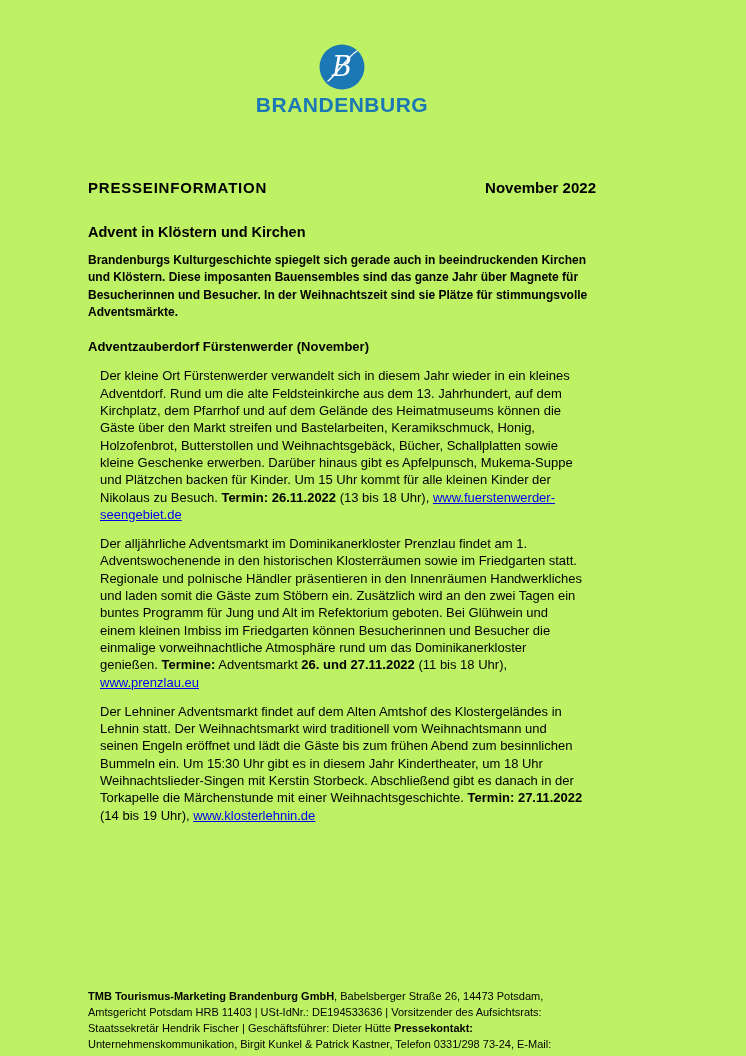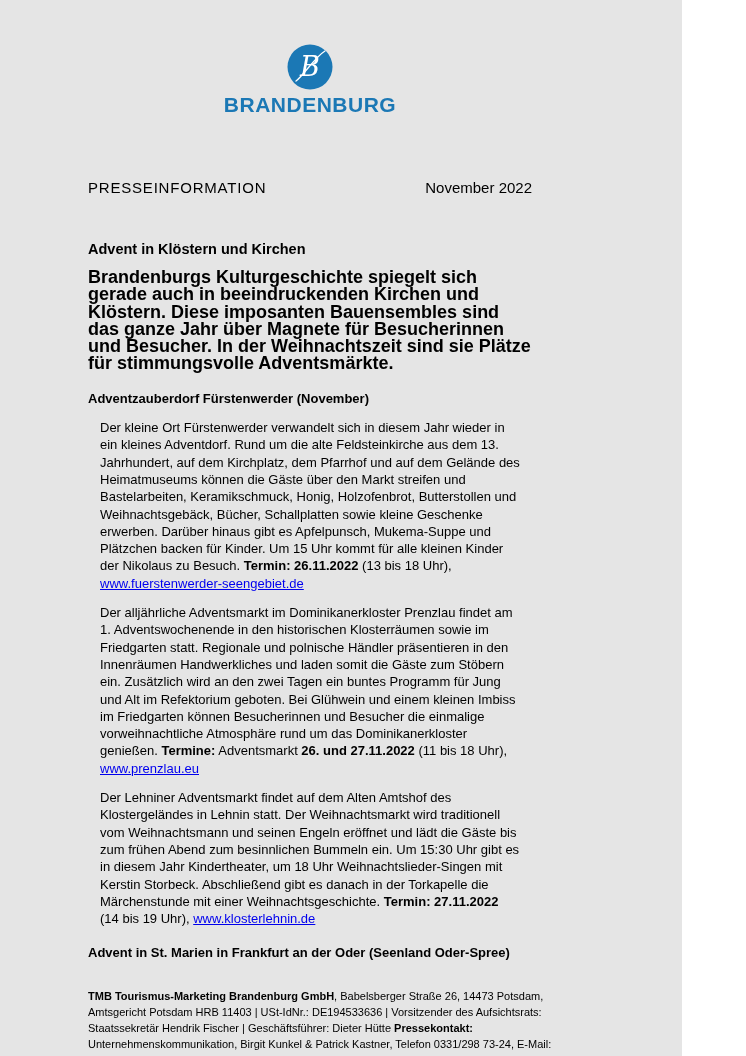--- a/index.html
+++ b/index.html
@@ -1,45 +1,45 @@
 <!DOCTYPE html>
 <html style="--brand: #1b78b5; --link: #0000ee;"><head>
 <meta charset="utf-8">
 <style>
   :root { --brand:#1b78b5; --link:#0000ee; }
   * { box-sizing:border-box; }
   html,body { margin:0; padding:0; }
   body { background:#ffffff; }
   .page {
-    position:relative; width:682px; height:1056px; background:#e5e5e5;
+    position:relative; width:746px; height:1056px; background:#bef264;
     font-family:"Liberation Sans", sans-serif; color:#000; overflow:hidden;
   }
   .content { padding:44px 150px 0 88px; }
 
   .logo-block { width:100%; text-align:center; }
   .logo-mark { display:block; margin:0 auto; }
   .logo-mark circle { fill:var(--brand); }
   .logo-mark .swash { stroke:#ffffff; stroke-width:1.3; fill:none; stroke-linecap:round; }
   .logo-mark text {
     font-family:"DejaVu Serif", serif; font-style:italic; fill:#ffffff;
   }
   .logo-wordmark {
     margin-top:3px; font-size:21px; font-weight:700; letter-spacing:0.5px;
     color:var(--brand);
   }
 
   .kicker-row {
     display:flex; justify-content:space-between; align-items:baseline;
-    margin-top:62px; font-size:15px; font-weight:400;
+    margin-top:62px; font-size:15px; font-weight:700;
   }
   .kicker { letter-spacing:0.8px; }
 
-  .doc-title { margin:44px 0 0; font-size:14.5px; font-weight:700; line-height:18px; }
+  .doc-title { margin:27px 0 0; font-size:14.5px; font-weight:700; line-height:18px; }
 
-  .intro { margin:11px 0 0; font-size:18px; font-weight:700; line-height:17.3px; }
+  .intro { margin:11px 0 0; font-size:12px; font-weight:700; line-height:17.3px; }
 
   .sec-heading { margin:17px 0 0; font-size:13px; font-weight:700; line-height:17.3px; }
   .sec-body { margin:12px; font-size:13px; font-weight:400; line-height:17.3px; }
 
   .b { font-weight:700; }
   a.link { color:var(--link); text-decoration:underline; cursor:pointer; }
 
   .footer {
     position:absolute; left:88px; top:989px; width:530px;
     font-size:11px; line-height:15.9px; white-space:pre-wrap;
@@ -77,21 +77,20 @@
 
   <section class="section">
     <p class="sec-body"><span>Der alljährliche Adventsmarkt im Dominikanerkloster Prenzlau findet am 1. Adventswochenende in den historischen Klosterräumen sowie im Friedgarten statt. Regionale und polnische Händler präsentieren in den Innenräumen Handwerkliches und laden somit die Gäste zum Stöbern ein. Zusätzlich wird an den zwei Tagen ein buntes Programm für Jung und Alt im Refektorium geboten. Bei Glühwein und einem kleinen Imbiss im Friedgarten können Besucherinnen und Besucher die einmalige vorweihnachtliche Atmosphäre rund um das Dominikanerkloster genießen. </span><span class="b">Termine:</span><span> Adventsmarkt </span><span class="b">26. und 27.11.2022</span><span> (11 bis 18 Uhr), </span><a class="link" href="#">www.prenzlau.eu</a></p>
   </section>
 
   <section class="section">
     <p class="sec-body"><span>Der Lehniner Adventsmarkt findet auf dem Alten Amtshof des Klostergeländes in Lehnin statt. Der Weihnachtsmarkt wird traditionell vom Weihnachtsmann und seinen Engeln eröffnet und lädt die Gäste bis zum frühen Abend zum besinnlichen Bummeln ein. Um 15:30 Uhr gibt es in diesem Jahr Kindertheater, um 18 Uhr Weihnachtslieder-Singen mit Kerstin Storbeck. Abschließend gibt es danach in der Torkapelle die Märchenstunde mit einer Weihnachtsgeschichte. </span><span class="b">Termin: 27.11.2022</span><span> (14 bis 19 Uhr), </span><a class="link" href="#">www.klosterlehnin.de</a></p>
   </section>
 
   <section class="section">
-    <h2 class="sec-heading">Advent in St. Marien in Frankfurt an der Oder (Seenland Oder-Spree)</h2>
   </section>
 </div>
   </div>
 
   <div class="footer"><span class="b">TMB Tourismus-Marketing Brandenburg GmbH</span><span>, Babelsberger Straße 26, 14473 Potsdam,
 Amtsgericht Potsdam HRB 11403 | USt-IdNr.: DE194533636 | Vorsitzender des Aufsichtsrats:
 Staatssekretär Hendrik Fischer | Geschäftsführer: Dieter Hütte </span><span class="b">Pressekontakt:</span><span>
 Unternehmenskommunikation, Birgit Kunkel &amp; Patrick Kastner, Telefon 0331/298 73-24, E-Mail:
 </span><a class="link" href="#">seinen@reiseland-brandenburg.de</a><span>, </span><a class="link" href="#">www.reiseland-brandenburg.de</a></div>
 </div>

